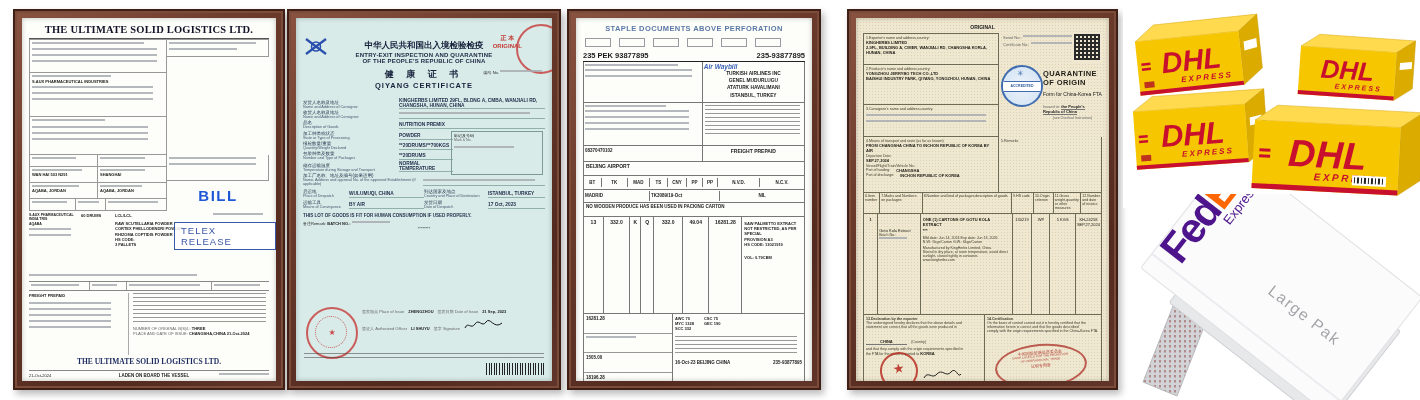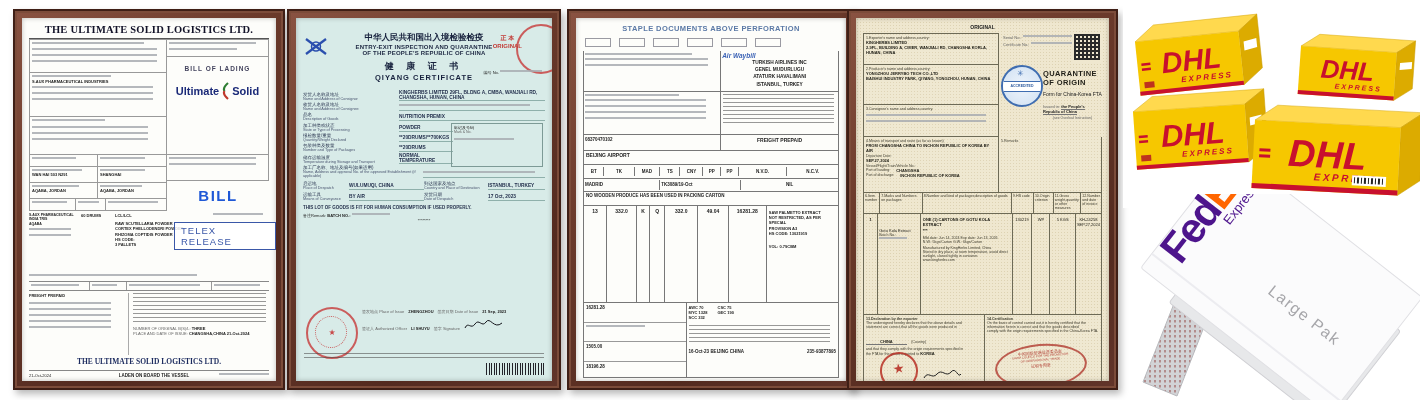--- a/index.html
+++ b/index.html
@@ -93,31 +93,20 @@
           <div class="cell" style="height:38px;border-top:none;">
             <div class="rl" style="height:4px;width:55%;"></div>
             <div class="rl" style="height:16px;width:88%;margin-top:3px;"></div>
           </div>
         </div>
         <div style="flex:1;">
           <div class="cell" style="height:18px;border-left:none;">
             <div class="rl" style="height:3px;width:90%;"></div>
             <div class="rl" style="height:3px;width:70%;margin-top:3px;"></div>
           </div>
-          <div class="cell" style="height:98px;border-left:none;border-top:none;">
-            <div class="bol-label">BILL OF LADING</div>
-            <div class="uslogo">
-              <span>Ultimate</span>
-              <svg width="9" height="18" viewBox="0 0 9 18">
-                <path d="M7,1 C3,4.5 2.5,7.5 3.5,9" stroke="#2e7d32" stroke-width="2.2" fill="none"></path>
-                <path d="M3.5,9 C2.5,10.5 3,13.5 7,17" stroke="#c0392b" stroke-width="2.2" fill="none"></path>
-              </svg>
-              <span>Solid</span>
-            </div>
-          </div>
         </div>
       </div>
 
       <div class="flex" style="height:56px;">
         <div style="width:138px;flex:none;">
           <div class="flex" style="height:12px;">
             <div class="cell" style="width:50%;border-top:none;">
                 <div class="rl" style="height:3px;width:70%;"></div>
               </div>
             <div class="cell" style="width:50%;border-top:none;border-left:none;">
@@ -237,21 +226,21 @@
         <line x1="4" y1="7" x2="24" y2="22" stroke="#2b4fae" stroke-width="2.2"></line>
         <line x1="24" y1="7" x2="4" y2="22" stroke="#2b4fae" stroke-width="2.2"></line>
         <circle cx="14" cy="14.5" r="4.5" fill="none" stroke="#2b4fae" stroke-width="1.5"></circle>
       </svg>
       <div class="ring abs" style="right:-14px;top:6px;width:46px;height:46px;"></div>
       <div class="orig2">
         <div>正 本</div>
         <div>ORIGINAL</div>
       </div>
 
-      <div style="margin-top:8px;">
+      <div style="margin-top:16px;">
         <div class="h-cn">中华人民共和国出入境检验检疫</div>
         <div class="h-en">ENTRY-EXIT INSPECTION AND QUARANTINE</div>
         <div class="h-en">OF THE PEOPLE'S REPUBLIC OF CHINA</div>
         <div class="h-tcn">健 康 证 书</div>
         <div class="h-ten">QIYANG CERTIFICATE</div>
       </div>
       <div class="abs t4" style="right:10px;top:52px;">
         <span>编号 No.</span>
         <span class="rl" style="display:inline-block;width:42px;height:4px;"></span>
       </div>
@@ -397,30 +386,34 @@
 
       <div class="abs" style="left:8px;right:8px;bottom:6px;">
         <div class="fp" style="height:7px;width:100%;"></div>
         <div class="flex" style="justify-content:flex-end;margin-top:3px;">
           <div class="barcode" style="width:58px;"></div>
         </div>
       </div>
     </div>
   </div>
 
-  <div class="frame" style="left:567px;width:288px;">
+  <div class="frame" style="left:567px;width:254px;">
     <div class="paper">
       <div class="staple">STAPLE DOCUMENTS ABOVE PERFORATION</div>
       <div class="flex" style="margin:5px 0 4px 2px;">
         <div class="pbox"></div>
         <div class="pbox"></div>
         <div class="pbox"></div>
         <div class="pbox"></div>
         <div class="pbox"></div>
         <div class="pbox" style="margin-right:0;"></div>
+      </div>
+      <div class="flex" style="justify-content:space-between;border-bottom:1.5px solid #222;padding-bottom:1px;">
+        <span class="awbno">235 PEK 93877895</span>
+        <span class="awbno">235-93877895</span>
       </div>
 
       <div class="flex" style="height:40px;border:1px solid #777;border-top:none;">
         <div class="awbcol" style="width:54%;">
           <div class="rl" style="height:3px;width:80%;"></div>
           <div class="rl" style="height:12px;width:92%;margin-top:2px;"></div>
         </div>
         <div style="flex:1;padding:1px;">
           <div class="awb-blue">Air Waybill</div>
           <div class="air4">

